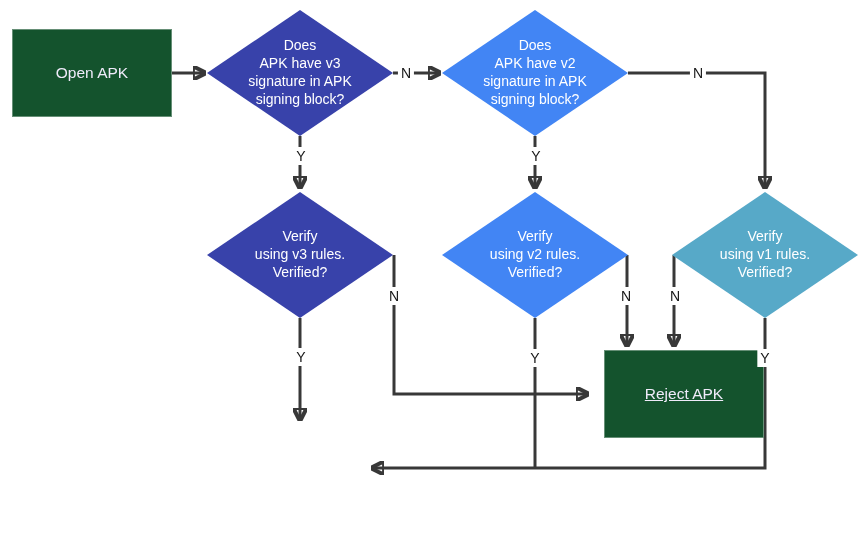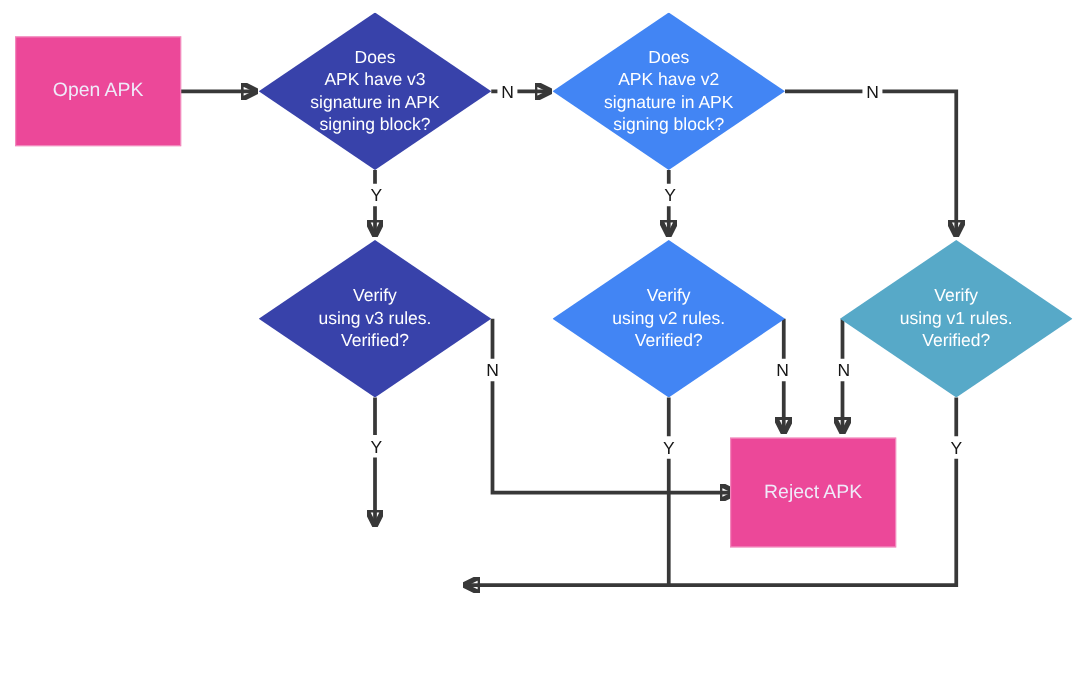--- a/index.html
+++ b/index.html
@@ -32,41 +32,41 @@
     align-items: center;
     justify-content: center;
     text-align: center;
     box-sizing: border-box;
   }
   .node span {
     white-space: pre-line;
     line-height: 1.28;
   }
   .rectnode {
-    width: 133px;
+    width: 160px;
     height: 88px;
-    background: #ec4899;
+    background: #14532d;
     border: 1px solid rgba(255,255,255,0.35);
     color: #EFEBFA;
     font-size: 15.5px;
   }
   .diamond {
     width: 186px;
     height: 126px;
     color: #ffffff;
     font-size: 14px;
     clip-path: polygon(50% 0, 100% 50%, 50% 100%, 0 50%);
     padding: 0 14px;
   }
   .fill-indigo { background: #3842AA; }
   .fill-blue   { background: #4285F4; }
   .fill-teal   { background: #57A9C8; }
 
   .n-open    { left: 12px;  top: 29px; }
-  .n-reject  { left: 584px; top: 350px; }
+  .n-reject  { left: 604px; top: 350px; text-decoration: underline; }
   .n-install { left: 235px; top: 424px; }
   .d-v3check  { left: 207px; top: 10px; }
   .d-v2check  { left: 442px; top: 10px; }
   .d-v3verify { left: 207px; top: 192px; }
   .d-v2verify { left: 442px; top: 192px; }
   .d-v1verify { left: 672px; top: 192px; }
 
   .lbl {
     position: absolute;
     transform: translate(-50%, -50%);

